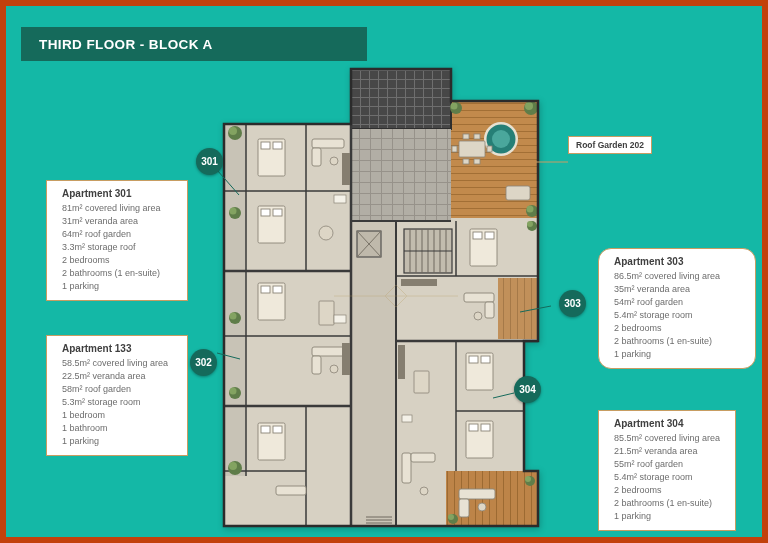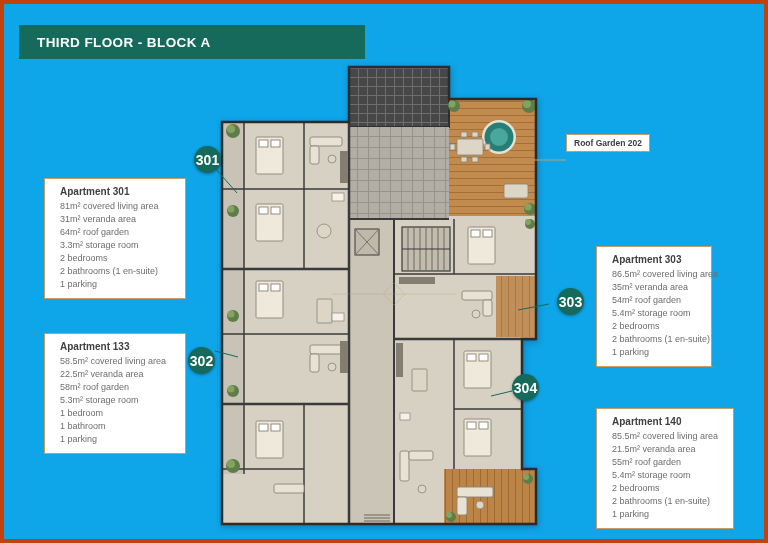--- a/index.html
+++ b/index.html
@@ -1,44 +1,44 @@
 <!DOCTYPE html>
 <html style="--teal: #156a5b; --box_border: #c79d62;"><head>
 <meta charset="utf-8">
 <style>
   * { margin:0; padding:0; box-sizing:border-box; }
   html,body { background:#ffffff; }
   body { font-family:"Liberation Sans", sans-serif; }
-  .page { position:relative; width:768px; height:543px; background:#0ea5e9;
-          border:4px solid #c2410c; overflow:hidden; }
+  .page { position:relative; width:768px; height:543px; background:#14b8a6;
+          border:6px solid #c2410c; overflow:hidden; }
 
   .banner { position:absolute; left:15px; top:21px; width:346px; height:34px;
             background:var(--teal,#156a5b); color:#fff; display:flex; align-items:center;
             padding-left:18px; font-size:13.5px; font-weight:bold; letter-spacing:.4px; }
 
   .plan { position:absolute; left:210px; top:55px;
           filter:drop-shadow(1px 2px 3px rgba(0,0,0,.22)); }
   .connectors { position:absolute; left:0; top:0; pointer-events:none; }
 
   .info-box { position:absolute; background:#fff;
               border:1px solid var(--box_border,#c79d62); padding:7px 15px; }
   .box-301 { left:40px;  top:174px; width:142px; }
   .box-302 { left:40px;  top:329px; width:142px; }
-  .box-303 { left:592px; top:242px; width:116px; }
+  .box-303 { left:592px; top:242px; width:158px;border-radius:13px; }
   .box-304 { left:592px; top:404px; width:138px; }
   .info-title { font-size:10px; font-weight:bold; color:#3f3f3f; margin-bottom:3px; }
   .info-line  { font-size:9px; color:#6d6d6d; line-height:1.45; white-space:nowrap; }
 
   .rg-box { position:absolute; left:562px; top:130px; background:#fff;
             border:1px solid var(--box_border,#c79d62); padding:3px 7px;
             font-size:8.5px; font-weight:bold; color:#3d3d3d; white-space:nowrap; }
 
   .badge { position:absolute; width:27px; height:27px; border-radius:50%;
            background:var(--teal,#156a5b); color:#fff; display:flex; align-items:center;
-           justify-content:center; font-size:14px; font-weight:bold;
+           justify-content:center; font-size:10px; font-weight:bold;
            box-shadow:0 1px 3px rgba(0,0,0,.35); }
   .badge-301 { left:190px; top:142px; }
   .badge-302 { left:184px; top:331px;margin-top:12px; }
   .badge-303 { left:545px; top:284px;margin-left:8px; }
   .badge-304 { left:508px; top:370px; }
 </style>
 </head>
 <body>
 
 <div class="page">
@@ -283,21 +283,21 @@
     <line x1="545" y1="300" x2="514" y2="306" stroke="var(--teal,#156a5b)" stroke-width="1"></line>
     <line x1="508" y1="387" x2="487" y2="392" stroke="var(--teal,#156a5b)" stroke-width="1"></line>
     <line x1="562" y1="156" x2="530" y2="156" stroke="var(--box_border,#c79d62)" stroke-width="1"></line>
   </svg>
 
   <div class="info-box box-301">
     <div class="info-title">Apartment 301</div>
     <div class="info-line">81m² covered living area</div>
     <div class="info-line">31m² veranda area</div>
     <div class="info-line">64m² roof garden</div>
-    <div class="info-line">3.3m² storage room</div>
+    <div class="info-line">3.3m² storage roof</div>
     <div class="info-line">2 bedrooms</div>
     <div class="info-line">2 bathrooms (1 en-suite)</div>
     <div class="info-line">1 parking</div>
   </div>
 
   <div class="info-box box-302">
     <div class="info-title">Apartment 133</div>
     <div class="info-line">58.5m² covered living area</div>
     <div class="info-line">22.5m² veranda area</div>
     <div class="info-line">58m² roof garden</div>
@@ -312,21 +312,21 @@
     <div class="info-line">86.5m² covered living area</div>
     <div class="info-line">35m² veranda area</div>
     <div class="info-line">54m² roof garden</div>
     <div class="info-line">5.4m² storage room</div>
     <div class="info-line">2 bedrooms</div>
     <div class="info-line">2 bathrooms (1 en-suite)</div>
     <div class="info-line">1 parking</div>
   </div>
 
   <div class="info-box box-304">
-    <div class="info-title">Apartment 140</div>
+    <div class="info-title">Apartment 304</div>
     <div class="info-line">85.5m² covered living area</div>
     <div class="info-line">21.5m² veranda area</div>
     <div class="info-line">55m² roof garden</div>
     <div class="info-line">5.4m² storage room</div>
     <div class="info-line">2 bedrooms</div>
     <div class="info-line">2 bathrooms (1 en-suite)</div>
     <div class="info-line">1 parking</div>
   </div>
 
   <div class="rg-box">

